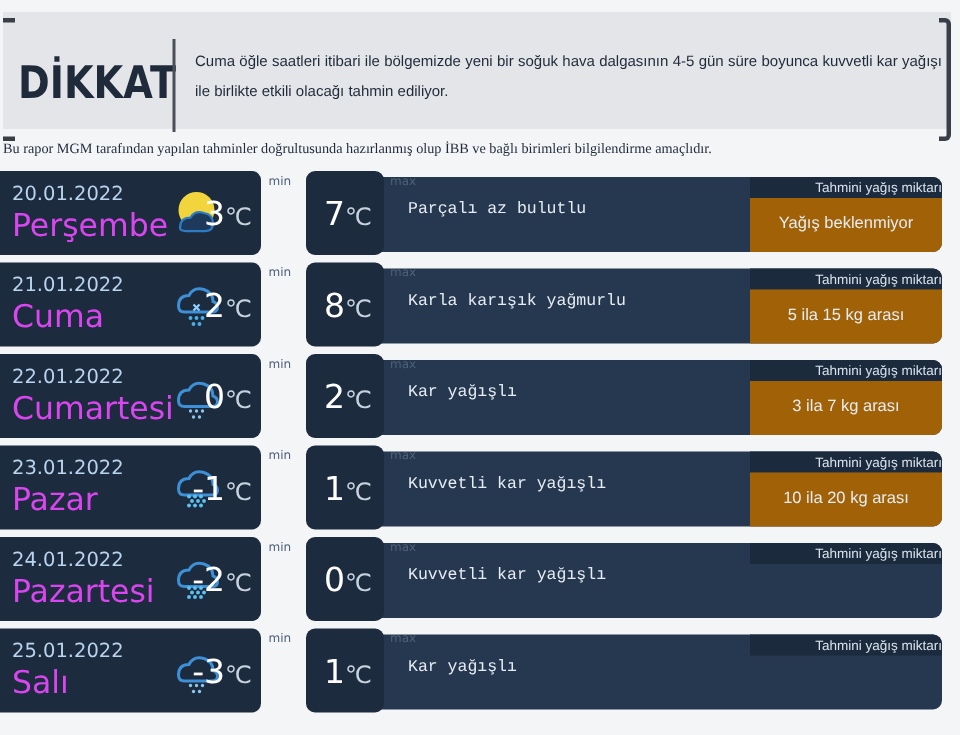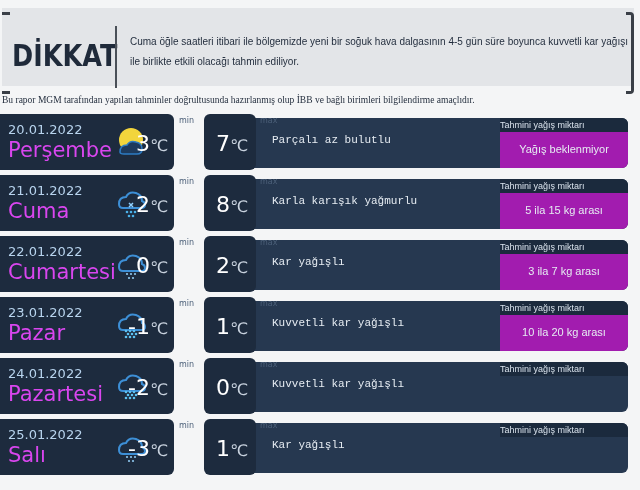--- a/index.html
+++ b/index.html
@@ -55,26 +55,26 @@
     .day { position: absolute; left: 8px; top: 24px; font-size: 21px; color: #d946ef; }
     .icon { position: absolute; left: 114px; top: 12px; width: 34px; height: 34px; }
     .min-label { position: absolute; left: 168px; top: 2px; font-size: 8px; color: #4c6079; margin-left: 11px; }
     .min-val { position: absolute; right: 6px; top: 17px; font-size: 22px; color: #ffffff; }
     .unit { font-size: 16px; color: #c8d2de; }
     .max-label { position: absolute; left: 16px; top: 2px; font-size: 8px; color: #4c6079; padding-left: 40px; }
     .max-val { position: absolute; left: 12px; top: 17px; font-size: 22px; color: #ffffff; }
     .desc { position: absolute; left: 32px; top: 16px; font-size: 11px; color: #e6ecf2; font-family: Liberation Mono, monospace; }
     .precip-label {
       position: absolute; left: 260px; top: 0; width: 128px; height: 14px;
-      background: #1b2a3d; color: #d9e2ec; font-size: 9px; text-align: left; line-height: 14px;
+      background: #1b2a3d; color: #d9e2ec; font-size: 9px; text-align: right; line-height: 14px;
       border-radius: 0 6px 0 0; font-family: "Liberation Sans", sans-serif;
     }
     .precip-val {
       position: absolute; left: 260px; top: 14px; width: 128px; height: 36px;
-      background: #a21caf; color: #e6ecf2; font-size: 11px; text-align: center; line-height: 34px;
+      background: #a16207; color: #e6ecf2; font-size: 11px; text-align: center; line-height: 34px;
       border-radius: 0 0 6px 0; font-family: "Liberation Sans", sans-serif;
     }
   </style>
 </head>
 <body>
 
 <div class="warn-box">
   <div class="bracket-l"></div>
   <div class="bracket-r"></div>
   <div class="dikkat">DİKKAT</div>

